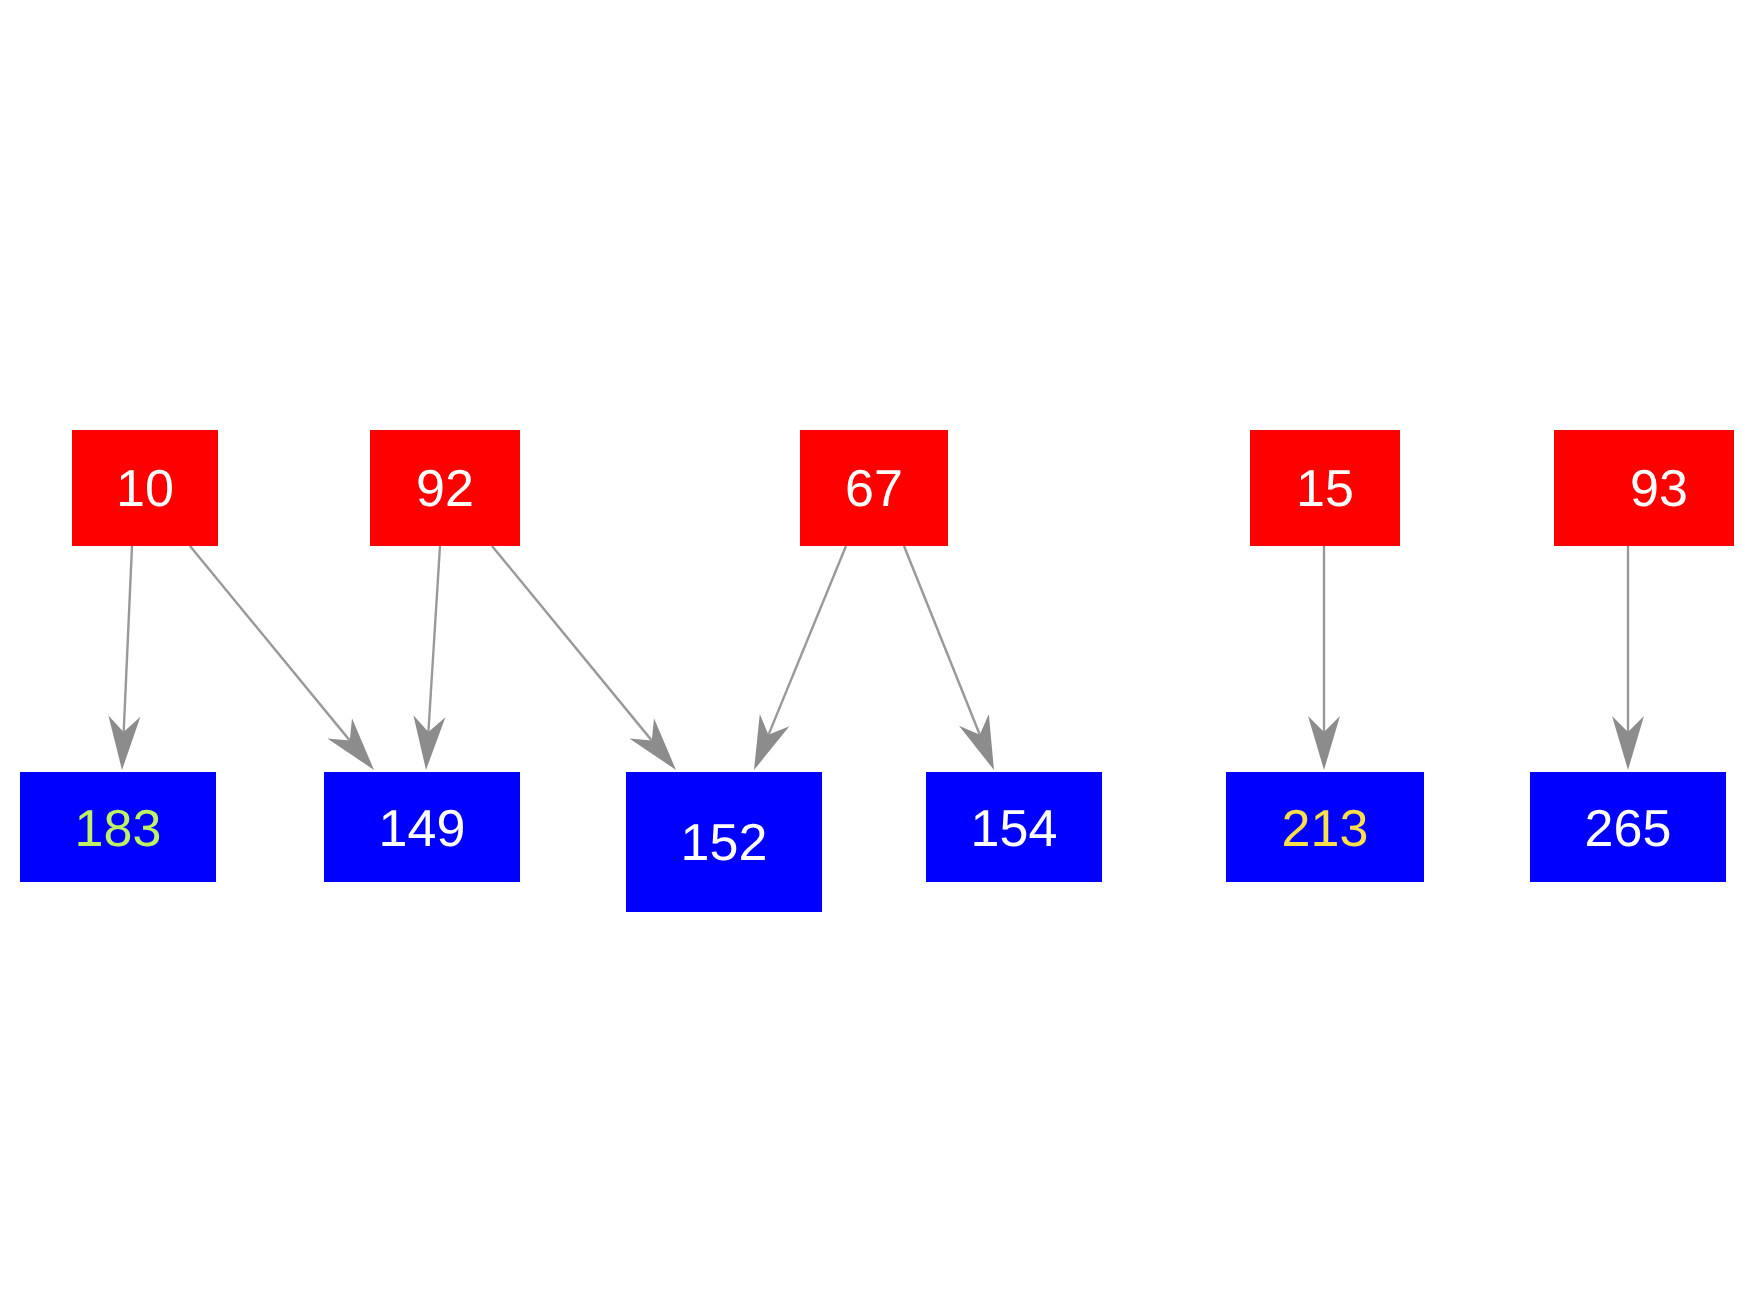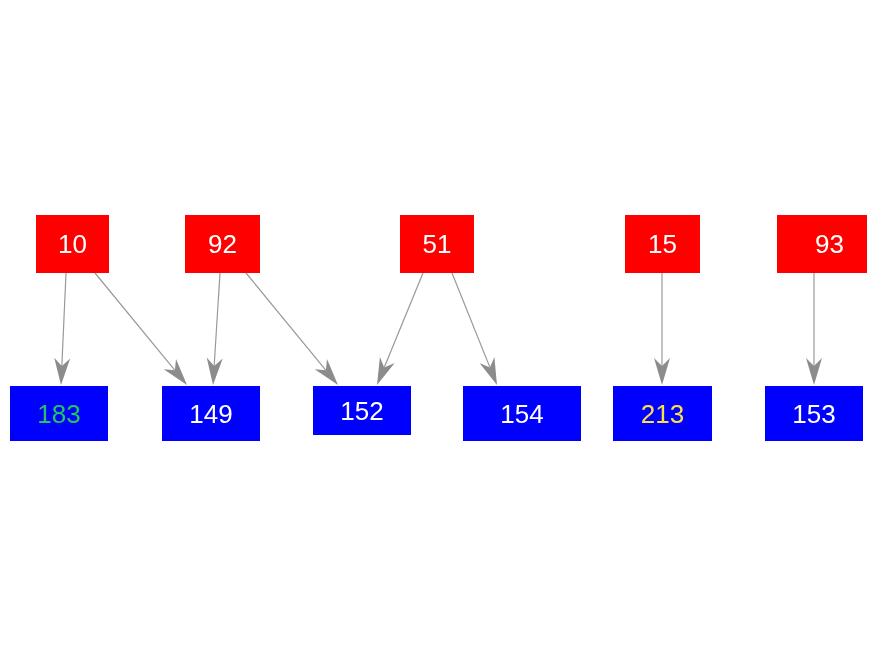--- a/index.html
+++ b/index.html
@@ -57,40 +57,40 @@
       <polygon points="814.0,385.0 822.0,358.0 814.0,366.0 806.0,358.0" fill="#8c8c8c"></polygon>
     </svg>
   <div id="node-layer">
       <div class="node" style="left: 36px; top: 215px; width: 73px; height: 58px; background: rgb(255, 0, 0); color: rgb(255, 255, 255);">
         <span>10</span>
       </div>
       <div class="node" style="left: 185px; top: 215px; width: 75px; height: 58px; background: rgb(255, 0, 0); color: rgb(255, 255, 255); text-align: right;">
         <span>92</span>
       </div>
       <div class="node" style="left: 400px; top: 215px; width: 74px; height: 58px; background: rgb(255, 0, 0); color: rgb(255, 255, 255);">
-        <span>51</span>
+        <span>67</span>
       </div>
       <div class="node" style="left: 625px; top: 215px; width: 75px; height: 58px; background: rgb(255, 0, 0); color: rgb(255, 255, 255);">
         <span>15</span>
       </div>
       <div class="node" style="left: 777px; top: 215px; width: 75px; height: 58px; background: rgb(255, 0, 0); color: rgb(255, 255, 255); padding-left: 15px;">
         <span>93</span>
       </div>
-      <div class="node" style="left: 10px; top: 386px; width: 98px; height: 55px; background: rgb(0, 0, 255); color: #22c55e;">
+      <div class="node" style="left: 10px; top: 386px; width: 98px; height: 55px; background: rgb(0, 0, 255); color: #bef264;">
         <span>183</span>
       </div>
       <div class="node" style="left: 162px; top: 386px; width: 98px; height: 55px; background: rgb(0, 0, 255); color: rgb(255, 255, 255); text-align: center;">
         <span>149</span>
       </div>
-      <div class="node" style="left: 313px; top: 386px; width: 98px; height: 49px; background: rgb(0, 0, 255); color: rgb(255, 255, 255);">
+      <div class="node" style="left: 313px; top: 386px; width: 98px; height: 70px; background: rgb(0, 0, 255); color: rgb(255, 255, 255);">
         <span>152</span>
       </div>
-      <div class="node" style="left: 463px; top: 386px; width: 118px; height: 55px; background: rgb(0, 0, 255); color: rgb(255, 255, 255);">
+      <div class="node" style="left: 463px; top: 386px; width: 88px; height: 55px; background: rgb(0, 0, 255); color: rgb(255, 255, 255);">
         <span>154</span>
       </div>
       <div class="node" style="left: 613px; top: 386px; width: 99px; height: 55px; background: rgb(0, 0, 255); color: #fde047;">
         <span>213</span>
       </div>
       <div class="node" style="left: 765px; top: 386px; width: 98px; height: 55px; background: rgb(0, 0, 255); color: rgb(255, 255, 255);">
-        <span>153</span>
+        <span>265</span>
       </div>
     </div>
 </div>
 
 </body></html>

